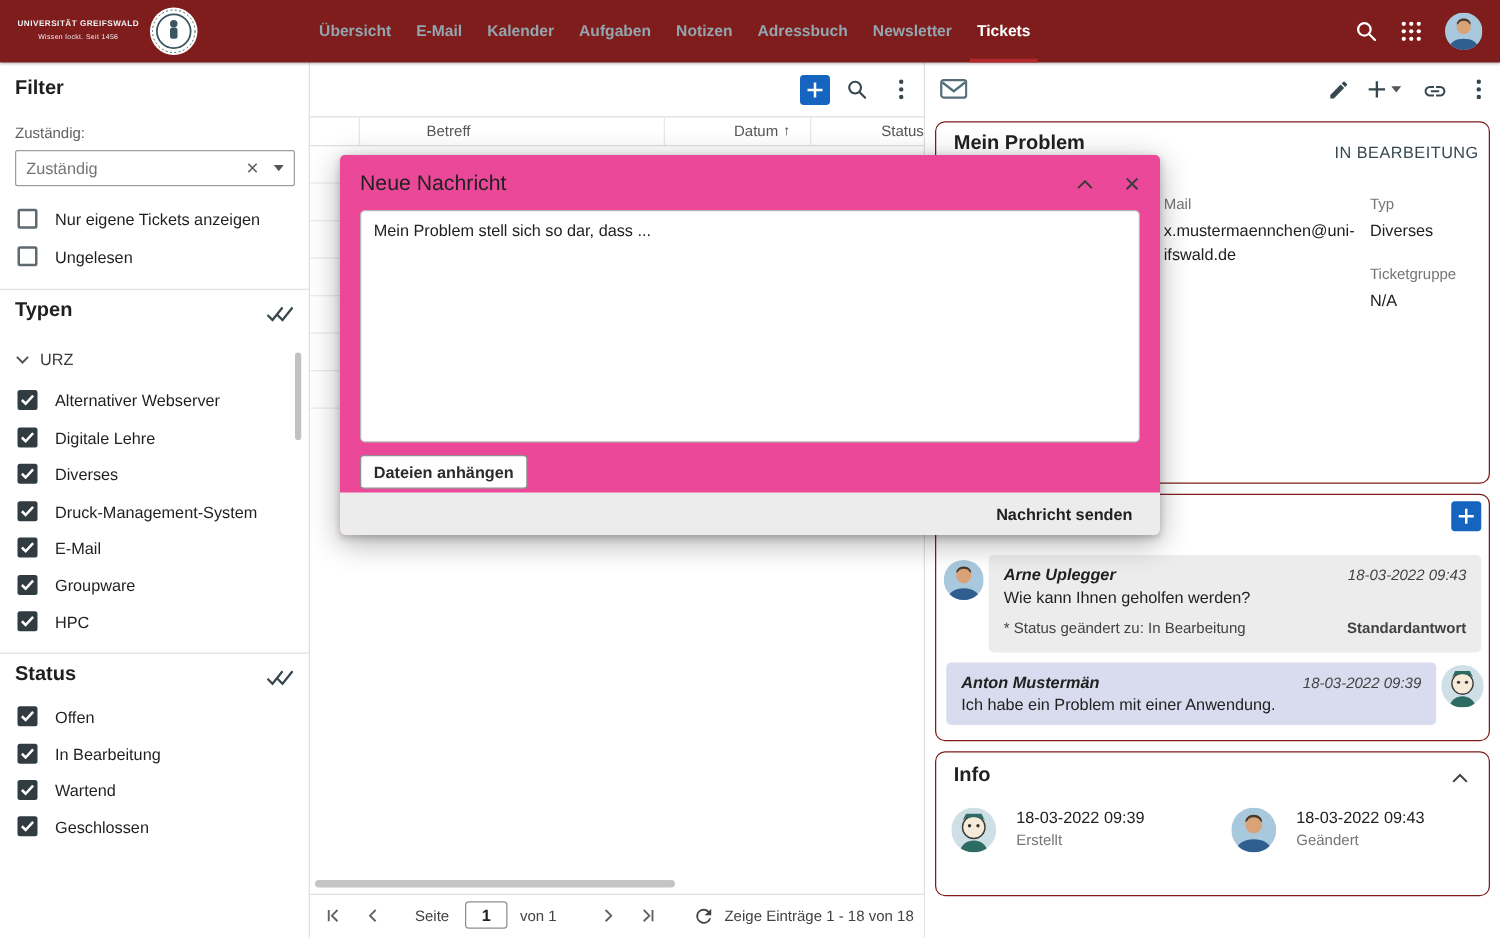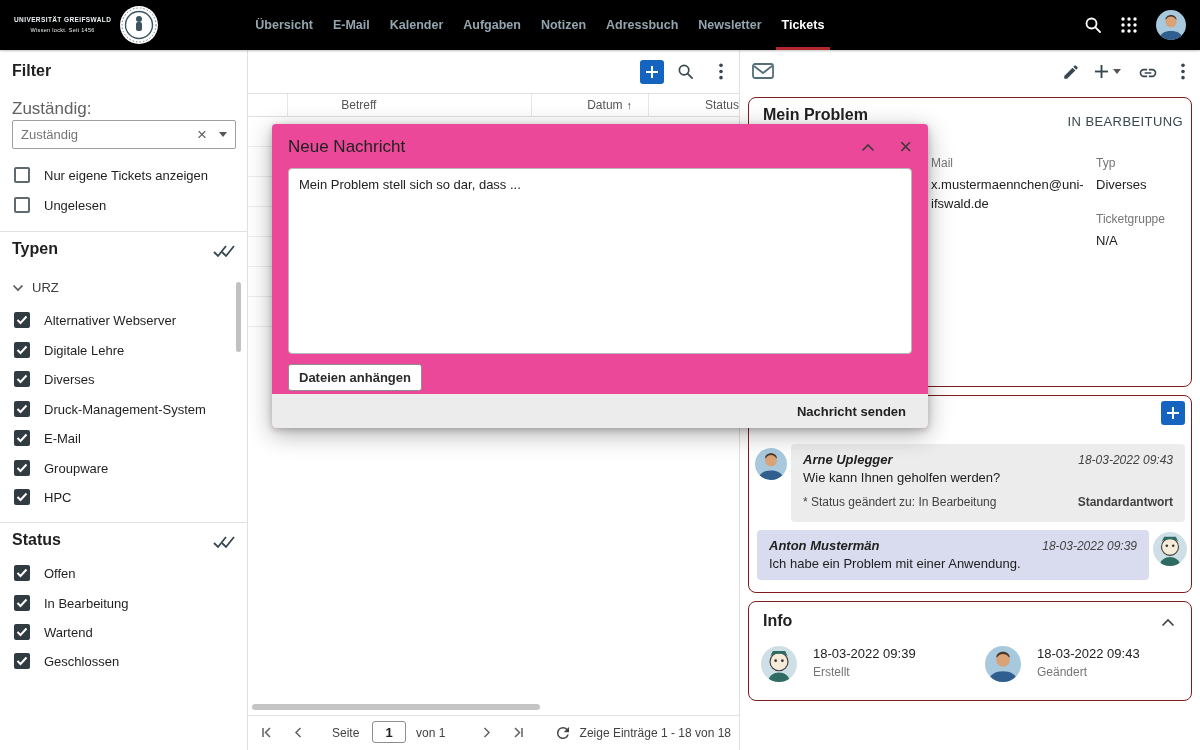--- a/index.html
+++ b/index.html
@@ -1,39 +1,39 @@
 <!DOCTYPE html>
 <html><head>
 <meta charset="utf-8">
 <style>
   html,body{margin:0;padding:0;width:1200px;height:750px;overflow:hidden;
     font-family:"Liberation Sans",sans-serif;background:#fff;position:relative;}
   svg{display:block}
   
-  #topbar{position:absolute;left:0;top:0;width:1200px;height:50px;background:#000000;
+  #topbar{position:absolute;left:0;top:0;width:1200px;height:50px;background:#7f1d1d;
     display:flex;align-items:center;z-index:60;box-shadow:0 1px 2px rgba(0,0,0,.25);}
   .logo{display:flex;align-items:center;margin-left:14px;gap:8px;cursor:pointer;}
   .logo-text{color:#eef3f5;text-align:center;line-height:1.6;}
   .logo-l1{font-size:6.5px;font-weight:700;letter-spacing:.4px;}
   .logo-l2{font-size:5.5px;letter-spacing:.3px;}
   .seal{width:40px;height:40px;}
   #mainnav{margin-left:96px;display:flex;gap:20px;height:50px;}
   .nav-item{color:#93a5ae;font-size:12.5px;font-weight:700;line-height:50px;cursor:pointer;
     position:relative;white-space:nowrap;}
   .nav-item.active{color:#fff;}
   .nav-item.active::after{content:"";position:absolute;left:-6px;right:-6px;bottom:0;height:3px;background:#b3282d;}
   .topbar-right{margin-left:auto;display:flex;align-items:center;gap:18px;margin-right:14px;}
   .tb-icon{cursor:pointer;}
   .avatar{border-radius:50%;overflow:hidden;flex:none;}
   .av30{width:30px;height:30px}.av32{width:32px;height:32px}.av34{width:34px;height:34px}.av36{width:36px;height:36px}
   
   #sidebar{position:absolute;left:0;top:50px;width:248px;bottom:0;background:#fff;
     border-right:1px solid #e0e0e0;box-sizing:border-box;}
   .sb-title{position:absolute;left:12px;font-size:16px;font-weight:700;color:#1f1f1f;}
-  .sb-sub{position:absolute;left:12px;font-size:17px;color:#616161;}
+  .sb-sub{position:absolute;left:12px;font-size:12px;color:#616161;}
   .select{position:absolute;left:12px;top:70px;width:224px;height:29px;border:1px solid #9e9e9e;
     border-radius:2px;background:#fff;display:flex;align-items:center;box-sizing:border-box;
     padding:0 8px;cursor:pointer;}
   .select .ph{flex:1;font-size:13px;color:#757575;}
   .sel-clear{font-size:17px;color:#616161;margin-right:12px;line-height:1;cursor:pointer;}
   .caret{width:0;height:0;border-left:4px solid transparent;border-right:4px solid transparent;
     border-top:5px solid #555;}
   .cbrow{position:absolute;left:14px;right:10px;height:18px;display:flex;align-items:center;cursor:pointer;}
   .cb{width:16px;height:16px;border-radius:2px;flex:none;box-sizing:border-box;
     display:flex;align-items:center;justify-content:center;}
@@ -69,21 +69,21 @@
   .pg-input{position:absolute;left:124px;top:5px;width:34px;height:22px;text-align:center;
     font-size:13px;font-weight:700;font-family:inherit;color:#212121;border:1px solid #8d8d8d;
     border-radius:3px;box-sizing:border-box;}
   
   #detailpane{position:absolute;left:740px;top:50px;right:0;bottom:0;background:#fff;}
   .dp-ic{position:absolute;cursor:pointer;}
   .card{position:absolute;left:8px;width:444px;background:#fff;border:1px solid #7f1d1d;
     border-radius:8px;box-sizing:border-box;}
   #card-detail{top:47px;height:290px;}
   #card-msgs{top:345px;height:198px;}
-  #card-info{top:551px;height:100px;}
+  #card-info{top:551px;height:116px;}
   .dt-title{position:absolute;left:14px;top:8px;font-size:16px;font-weight:700;color:#212121;}
   .dt-status{position:absolute;right:8px;top:16px;font-size:13px;color:#37474f;letter-spacing:.4px;}
   .fld{position:absolute;}
   .fl{font-size:12px;color:#757575;margin-bottom:5px;}
   .fv{font-size:13px;color:#212121;line-height:19px;}
   .msg-add{position:absolute;right:6px;top:5px;}
   .msg1-avatar{position:absolute;left:6px;top:52px;}
   .msg1{position:absolute;left:42px;top:48px;width:394px;height:78px;background:#ececec;
     border-radius:4px;padding:8px 12px;box-sizing:border-box;}
   .m-head{display:flex;justify-content:space-between;align-items:baseline;font-style:italic;}

